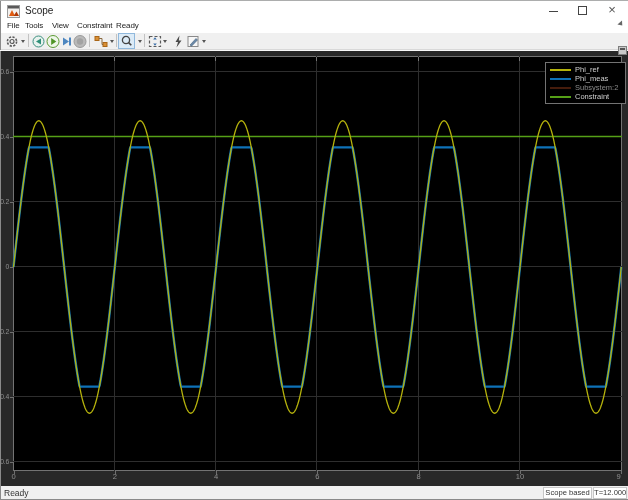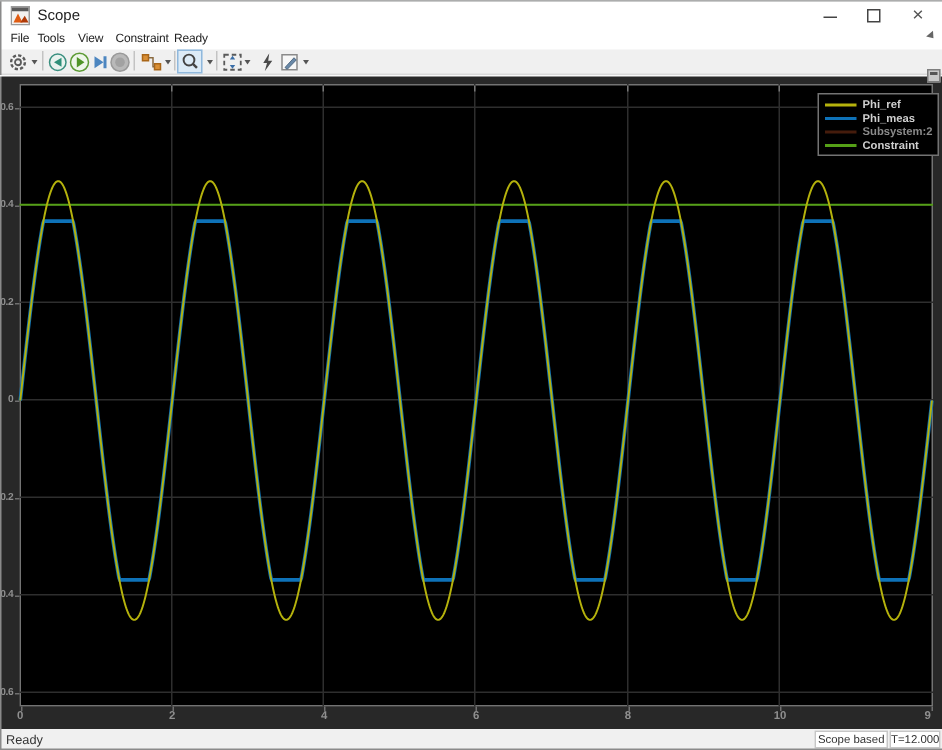--- a/index.html
+++ b/index.html
@@ -13,21 +13,21 @@
   .glyph-max{position:absolute;left:11px;top:5px;width:9px;height:9px;border:1px solid #444;}
   .glyph-close{font-size:13px;line-height:18px;color:#555;}
   .menubar{position:absolute;left:0;top:19px;width:628px;height:14px;background:#fff;}
   .menuitem{position:absolute;top:0;height:14px;line-height:13px;font-size:8px;letter-spacing:-0.1px;color:#222;}
   .menu-chevron{position:absolute;right:4px;top:3px;width:0;height:0;border-left:3.5px solid transparent;border-right:3.5px solid transparent;border-top:4.5px solid #666;transform:rotate(-40deg);}
   .toolbar{position:absolute;left:0;top:33px;width:628px;height:17px;background:#f0f0f0;border-bottom:1px solid #d9d9d9;}
   .tbtn{position:absolute;top:1px;height:15px;}
   .tsep{position:absolute;top:1px;width:1px;height:13px;background:#c3c3c3;}
   .tcaret{position:absolute;top:7px;width:0;height:0;border-left:2.5px solid transparent;border-right:2.5px solid transparent;border-top:3px solid #555;}
   .zoombox{position:absolute;left:118px;top:0px;width:17px;height:16px;background:#dcebf7;border:1px solid #90b8dc;}
-  .canvas{position:absolute;left:0;top:50px;width:628px;height:437px;background:#282828;font-weight:bold;}
+  .canvas{position:absolute;left:0;top:50px;width:628px;height:437px;background:#282828;}
   .plot{position:absolute;left:13px;top:6px;width:609px;height:415px;background:#000;border:1px solid #737373;}
   .plot svg{position:absolute;left:-1px;top:-1px;overflow:visible;}
   .legend{position:absolute;left:531px;top:5px;width:81px;height:42px;background:#000;border:1px solid #737373;}
   .lrow{position:absolute;left:0;width:100%;height:9px;}
   .lswatch{position:absolute;left:4px;top:4px;width:21px;height:2px;}
   .llabel{position:absolute;left:29px;top:0;font-size:7.5px;line-height:9px;color:#cfcfcf;white-space:nowrap;}
   .ytick{position:absolute;width:11px;text-align:right;font-size:6.8px;letter-spacing:-0.2px;color:#8f8f8f;line-height:8px;}
   .xtick{position:absolute;font-size:7.6px;color:#8f8f8f;line-height:8px;text-align:center;width:20px;}
   .ltick{position:absolute;width:3px;height:1px;background:#6f6f6f;}
   .btick{position:absolute;width:1px;height:3px;background:#6f6f6f;}

